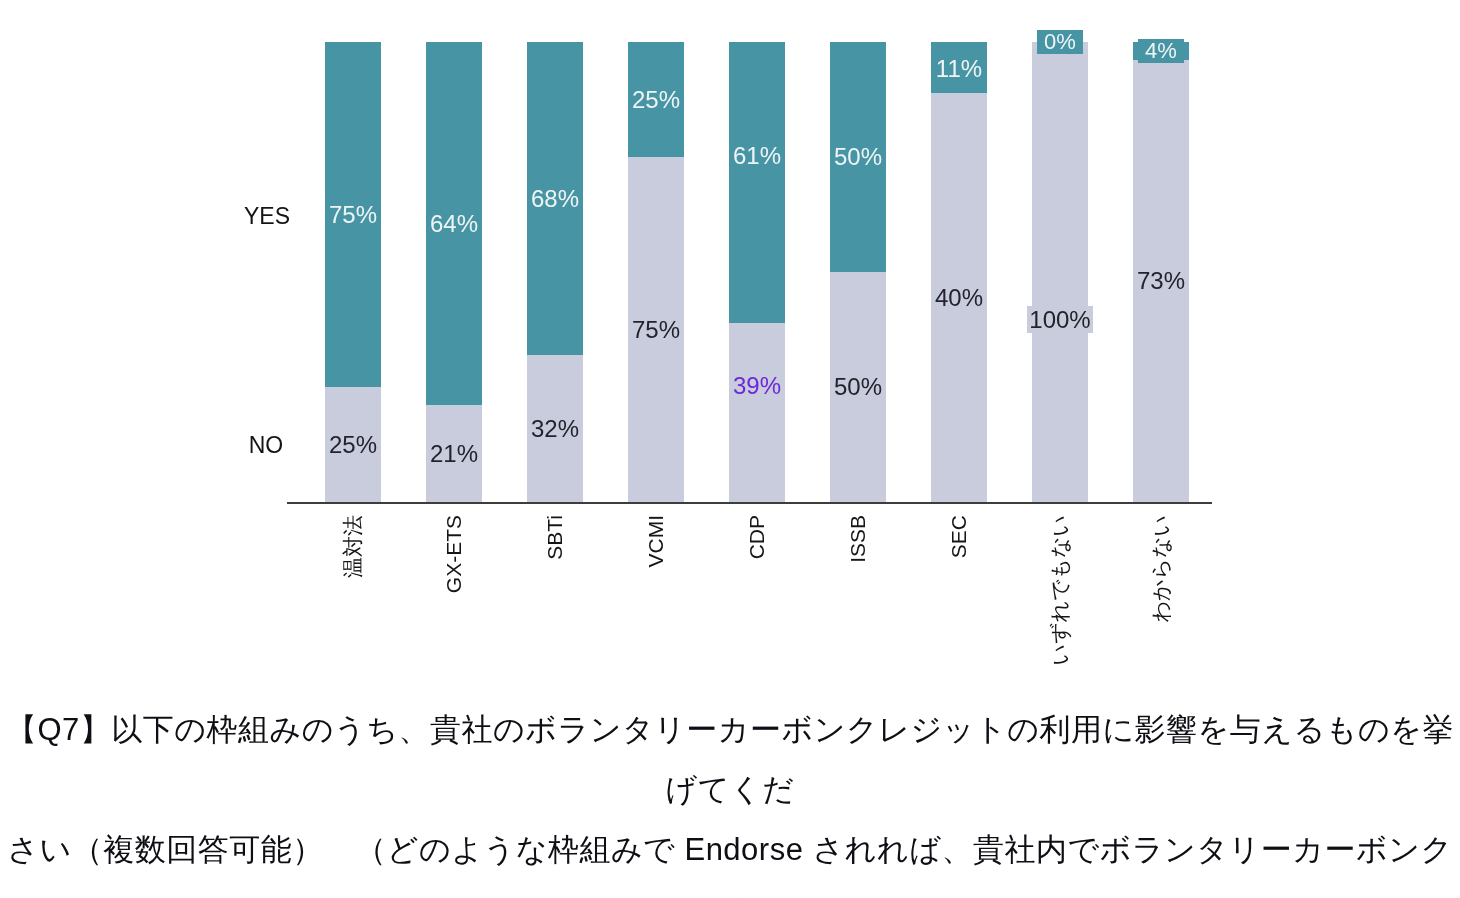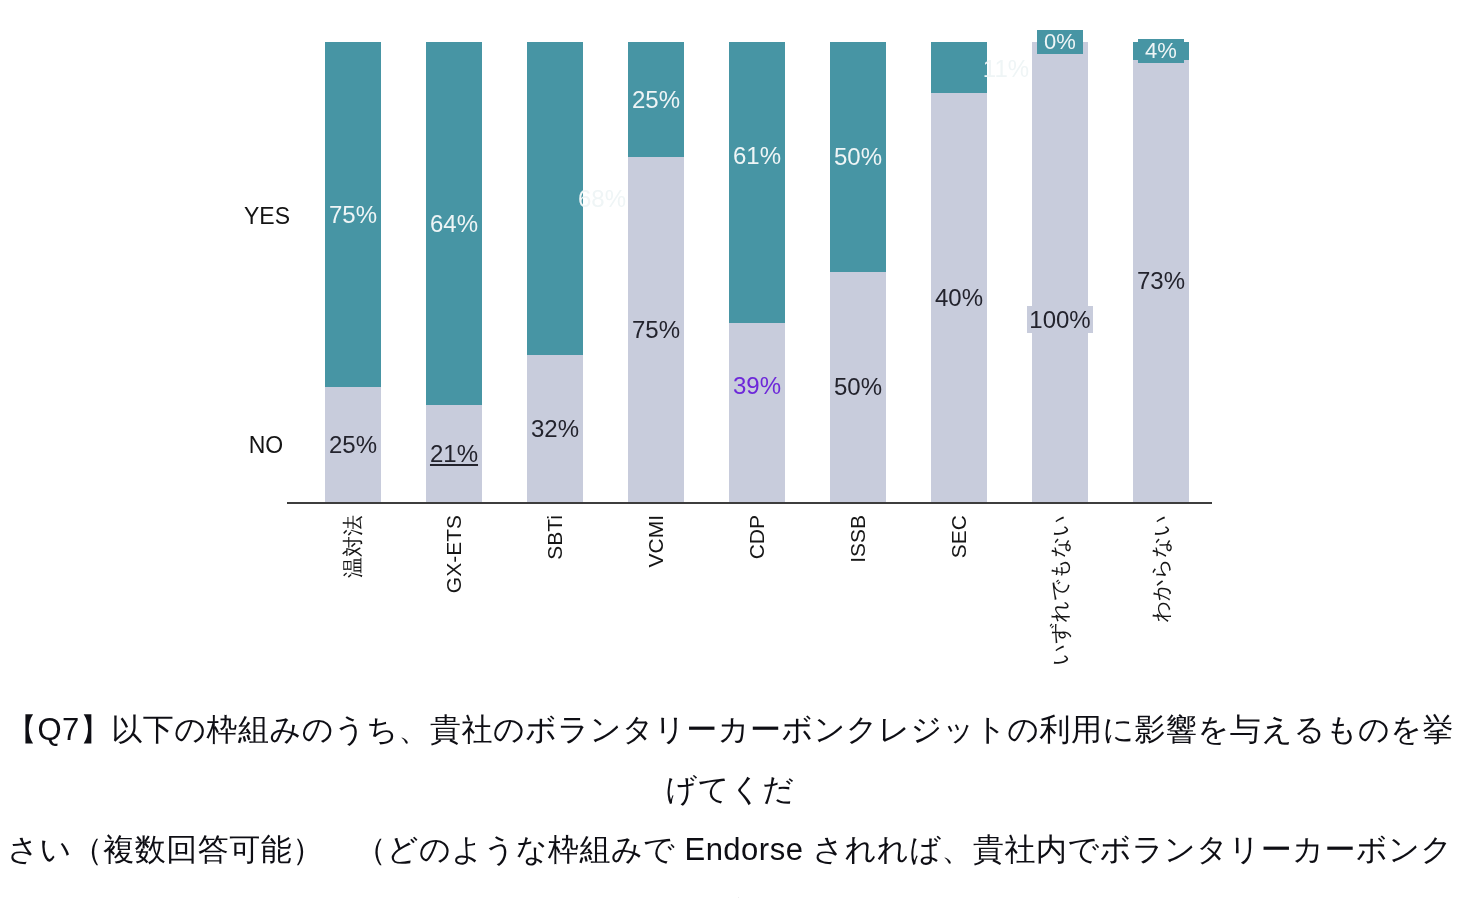--- a/index.html
+++ b/index.html
@@ -45,45 +45,45 @@
     <div class="abs" style="left: 287px; top: 502px; width: 925px; height: 2px; background: rgb(61, 61, 61);"></div>
     <div id="bars">
         <div class="seg" style="left: 325px; top: 42px; width: 56px; height: 345px; background: rgb(71, 149, 164);"></div>
         <div class="seg" style="left: 325px; top: 387px; width: 56px; height: 115px; background: rgb(200, 204, 220);"></div>
         <div class="vlabel" style="left: 325px; top: 42px; width: 56px; height: 345px; color: rgb(239, 245, 246);">75%</div>
         <div class="vlabel" style="left: 325px; top: 387px; width: 56px; height: 115px; color: rgb(35, 35, 45);">25%</div>
         <div class="xtick" style="left: 342px; top: 515px; color: rgb(22, 22, 22);">温対法</div>
         <div class="seg" style="left: 426px; top: 42px; width: 56px; height: 363px; background: rgb(71, 149, 164);"></div>
         <div class="seg" style="left: 426px; top: 405px; width: 56px; height: 97px; background: rgb(200, 204, 220);"></div>
         <div class="vlabel" style="left: 426px; top: 42px; width: 56px; height: 363px; color: rgb(239, 245, 246);">64%</div>
-        <div class="vlabel" style="left: 426px; top: 405px; width: 56px; height: 97px; color: rgb(35, 35, 45); text-decoration: underline;">21%</div>
+        <div class="vlabel" style="left: 426px; top: 405px; width: 56px; height: 97px; color: rgb(35, 35, 45);">21%</div>
         <div class="xtick" style="left: 443px; top: 515px; color: rgb(22, 22, 22);">GX-ETS</div>
         <div class="seg" style="left: 527px; top: 42px; width: 56px; height: 313px; background: rgb(71, 149, 164);"></div>
         <div class="seg" style="left: 527px; top: 355px; width: 56px; height: 147px; background: rgb(200, 204, 220);"></div>
-        <div class="vlabel" style="left: 527px; top: 42px; width: 56px; height: 313px; color: rgb(239, 245, 246); padding-left: 47px;">68%</div>
+        <div class="vlabel" style="left: 527px; top: 42px; width: 56px; height: 313px; color: rgb(239, 245, 246);">68%</div>
         <div class="vlabel" style="left: 527px; top: 355px; width: 56px; height: 147px; color: rgb(35, 35, 45);">32%</div>
         <div class="xtick" style="left: 544px; top: 515px; color: rgb(22, 22, 22);">SBTi</div>
         <div class="seg" style="left: 628px; top: 42px; width: 56px; height: 115px; background: rgb(71, 149, 164);"></div>
         <div class="seg" style="left: 628px; top: 157px; width: 56px; height: 345px; background: rgb(200, 204, 220);"></div>
         <div class="vlabel" style="left: 628px; top: 42px; width: 56px; height: 115px; color: rgb(239, 245, 246);">25%</div>
         <div class="vlabel" style="left: 628px; top: 157px; width: 56px; height: 345px; color: rgb(35, 35, 45);">75%</div>
         <div class="xtick" style="left: 645px; top: 515px; color: rgb(22, 22, 22);">VCMI</div>
         <div class="seg" style="left: 729px; top: 42px; width: 56px; height: 281px; background: rgb(71, 149, 164);"></div>
         <div class="seg" style="left: 729px; top: 323px; width: 56px; height: 179px; background: rgb(200, 204, 220);"></div>
         <div class="vlabel" style="left: 729px; top: 42px; width: 56px; height: 227px; color: rgb(239, 245, 246);">61%</div>
         <div class="vlabel" style="left: 729px; top: 323px; width: 56px; height: 126px; color: #6d28d9;">39%</div>
         <div class="xtick" style="left: 746px; top: 515px; color: rgb(22, 22, 22);">CDP</div>
         <div class="seg" style="left: 830px; top: 42px; width: 56px; height: 230px; background: rgb(71, 149, 164);"></div>
         <div class="seg" style="left: 830px; top: 272px; width: 56px; height: 230px; background: rgb(200, 204, 220);"></div>
         <div class="vlabel" style="left: 830px; top: 42px; width: 56px; height: 230px; color: rgb(239, 245, 246);">50%</div>
         <div class="vlabel" style="left: 830px; top: 272px; width: 56px; height: 230px; color: rgb(35, 35, 45);">50%</div>
         <div class="xtick" style="left: 847px; top: 515px; color: rgb(22, 22, 22);">ISSB</div>
         <div class="seg" style="left: 931px; top: 42px; width: 56px; height: 51px; background: rgb(71, 149, 164);"></div>
         <div class="seg" style="left: 931px; top: 93px; width: 56px; height: 409px; background: rgb(200, 204, 220);"></div>
-        <div class="vlabel" style="left: 931px; top: 42px; width: 56px; height: 53px; color: rgb(239, 245, 246); margin-left: 47px;">11%</div>
+        <div class="vlabel" style="left: 931px; top: 42px; width: 56px; height: 53px; color: rgb(239, 245, 246);">11%</div>
         <div class="vlabel" style="left: 931px; top: 93px; width: 56px; height: 409px; color: rgb(35, 35, 45);">40%</div>
         <div class="xtick" style="left: 948px; top: 515px; color: rgb(22, 22, 22);">SEC</div>
         <div class="seg" style="left: 1032px; top: 42px; width: 56px; height: 460px; background: rgb(200, 204, 220);"></div>
         <div class="badge" style="left: 1037px; top: 30px; width: 46px; height: 24px; background: rgb(71, 149, 164); color: rgb(239, 245, 246);">0%</div>
         <div class="boxlabel" style="left: 1027px; top: 258px; width: 66px; height: 27px; background: rgb(200, 204, 220); color: rgb(35, 35, 45);">100%</div>
         <div class="xtick" style="left: 1049px; top: 515px; color: rgb(22, 22, 22);">いずれでもない</div>
         <div class="seg" style="left: 1133px; top: 42px; width: 56px; height: 18px; background: rgb(71, 149, 164);"></div>
         <div class="seg" style="left: 1133px; top: 60px; width: 56px; height: 442px; background: rgb(200, 204, 220);"></div>
         <div class="badge" style="left: 1138px; top: 39px; width: 46px; height: 24px; background: rgb(71, 149, 164); color: rgb(239, 245, 246);">4%</div>
         <div class="vlabel" style="left: 1133px; top: 60px; width: 56px; height: 442px; color: rgb(35, 35, 45);">73%</div>

